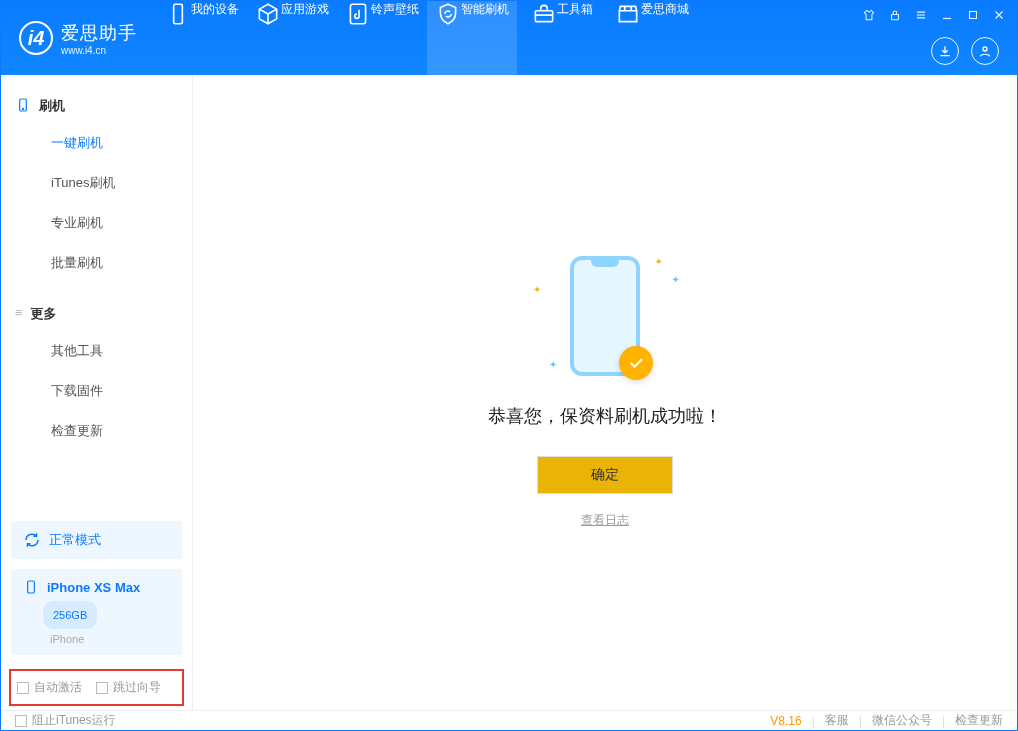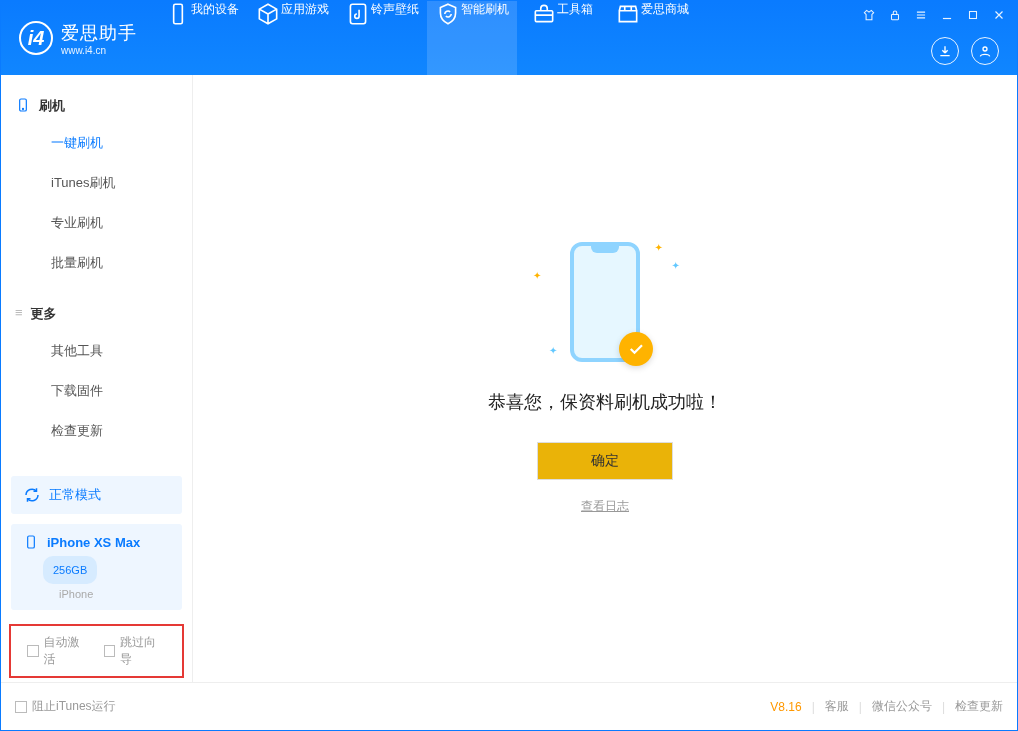--- a/index.html
+++ b/index.html
@@ -28,38 +28,38 @@
 .side-item { padding: 11px 14px 11px 50px; cursor: pointer; color: #555; }
 .side-item.active { color: #0a7bff; }
 .side-spacer { flex: 1; }
 .mode-box { margin: 10px; background: #eef6ff; border-radius: 3px; padding: 10px 12px; display: flex; align-items: center; color: #0a7bff; }
 .mode-box svg { margin-right: 8px; }
 .device-box { margin: 0 10px 10px 10px; background: #eef6ff; border-radius: 3px; padding: 10px 12px; }
 .dev-head { display: flex; align-items: center; color: #0a7bff; }
 .dev-head svg { margin-right: 8px; }
 .dev-name { font-weight: bold; font-size: 13px; }
 .dev-badge { margin-top: 6px; margin-left: 20px; display: inline-block; background: #d6ebff; color: #0a7bff; border-radius: 10px; padding: 8px 10px; font-size: 11px; }
-.dev-sub { margin-top: 4px; margin-left: 36px; color: #aaa; font-size: 11px; }
-.check-row { border: 2px solid #e53935; margin: 4px 8px 4px 8px; padding: 8px 16px; display: flex; gap: 14px; }
+.dev-sub { margin-top: 4px; margin-left: 27px; color: #aaa; font-size: 11px; }
+.check-row { border: 2px solid #e53935; margin: 4px 8px 4px 8px; padding: 8px 6px; display: flex; gap: 14px; }
 .cb { display: flex; align-items: center; color: #999; font-size: 12px; cursor: pointer; }
 .cb-box { width: 12px; height: 12px; border: 1px solid #bbb; margin-right: 5px; }
 .main { flex: 1; display: flex; align-items: center; justify-content: center; flex-direction: column; }
 .illus { position: relative; width: 160px; height: 130px; margin-bottom: 18px; }
 .phone { width: 70px; height: 120px; border: 4px solid #8fd4ff; border-radius: 12px; background: #e6f7ff; margin: 0 auto; position: relative; }
 .phone-notch { width: 28px; height: 7px; background: #8fd4ff; border-radius: 0 0 6px 6px; position: absolute; top: 0; left: 50%; transform: translateX(-50%); }
 .check-badge { position: absolute; right: 32px; bottom: 6px; width: 34px; height: 34px; background: #ffb300; border-radius: 50%; display: flex; align-items: center; justify-content: center; box-shadow: 0 2px 6px rgba(0,0,0,0.15); }
 .sparkle { position: absolute; font-size: 10px; }
 .sp1 { left: 8px; top: 28px; color: #ffb300; }
 .sp2 { right: 5px; top: 18px; color: #62c8ff; }
 .sp3 { left: 24px; bottom: 16px; color: #62c8ff; }
 .sp4 { right: 22px; top: 0; color: #ffb300; }
 .msg { font-size: 18px; color: #222; margin-bottom: 28px; }
 .ok-btn { width: 136px; height: 38px; border: 1px solid #ddd; background: #eab308; cursor: pointer; font-size: 14px; color: #333; }
 .log-link { margin-top: 18px; color: #999; font-size: 12px; text-decoration: underline; cursor: pointer; }
-.statusbar { height: 48px; border-top: 1px solid #eee; display: flex; align-items: center; padding: 0 14px; font-size: 12px; color: #999; }
+.statusbar { height: 20px; border-top: 1px solid #eee; display: flex; align-items: center; padding: 0 14px; font-size: 12px; color: #999; }
 .statusbar .cb { color: #999; }
 .status-right { margin-left: auto; display: flex; align-items: center; gap: 10px; }
 .status-right a { color: #999; cursor: pointer; }
 .divider { color: #ddd; }
 .hamburger { color:#bbb; margin-right:8px; }
 </style>
 </head>
 <body>
 
 <div class="app">

